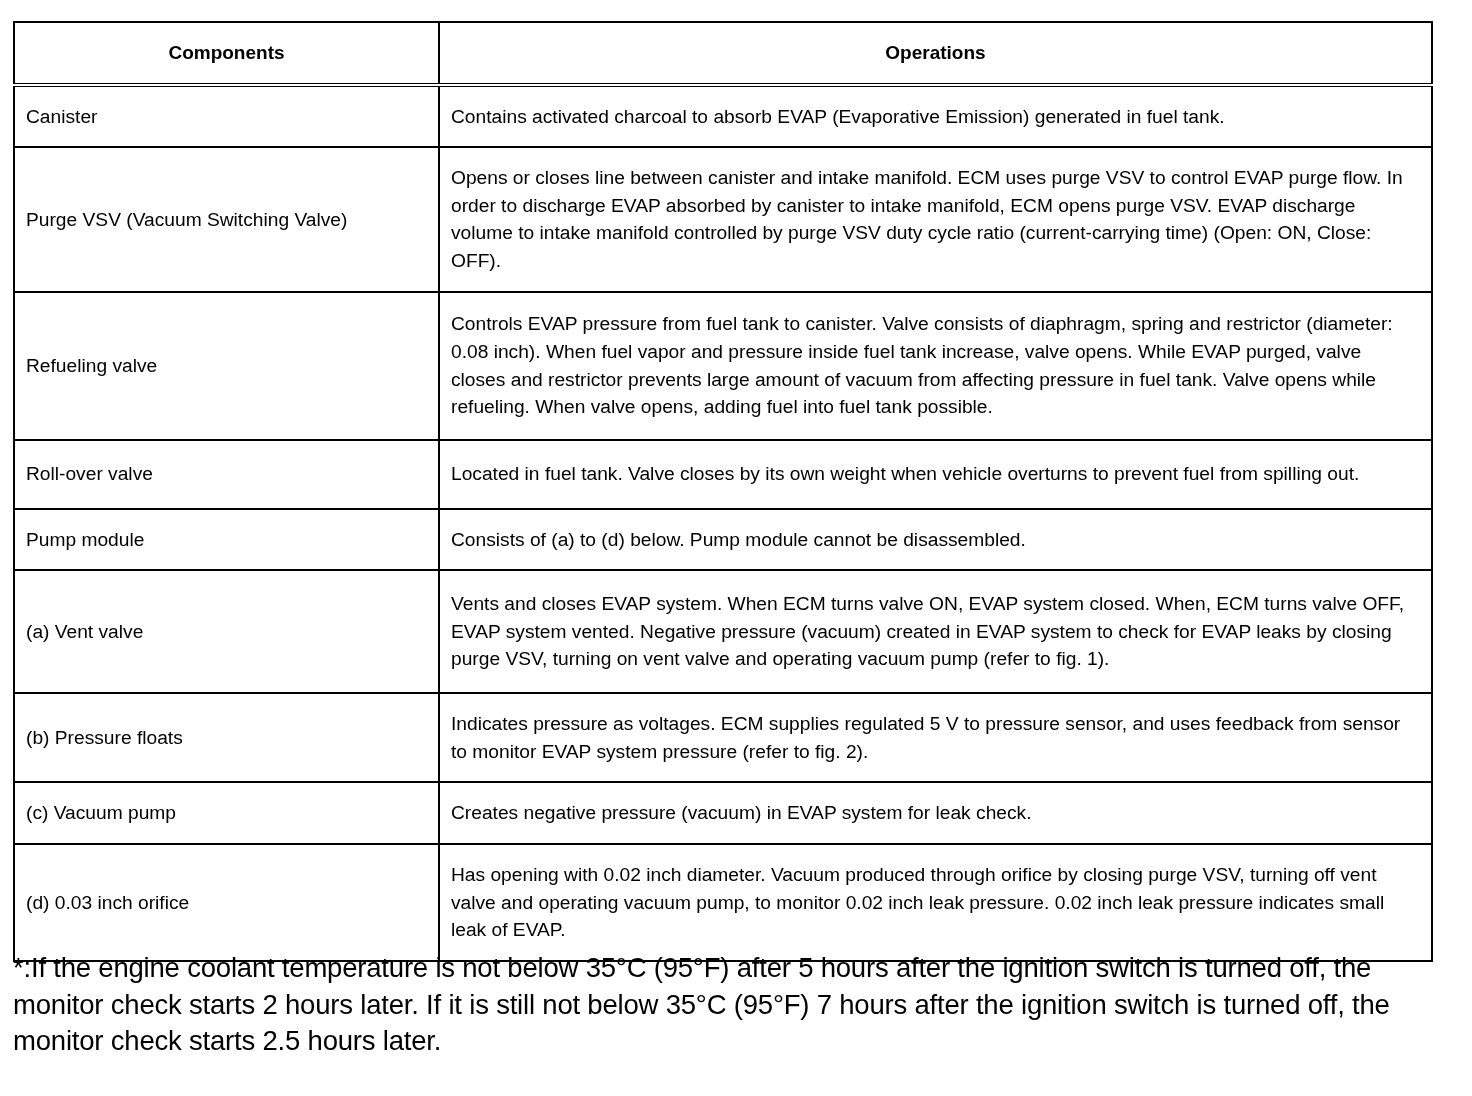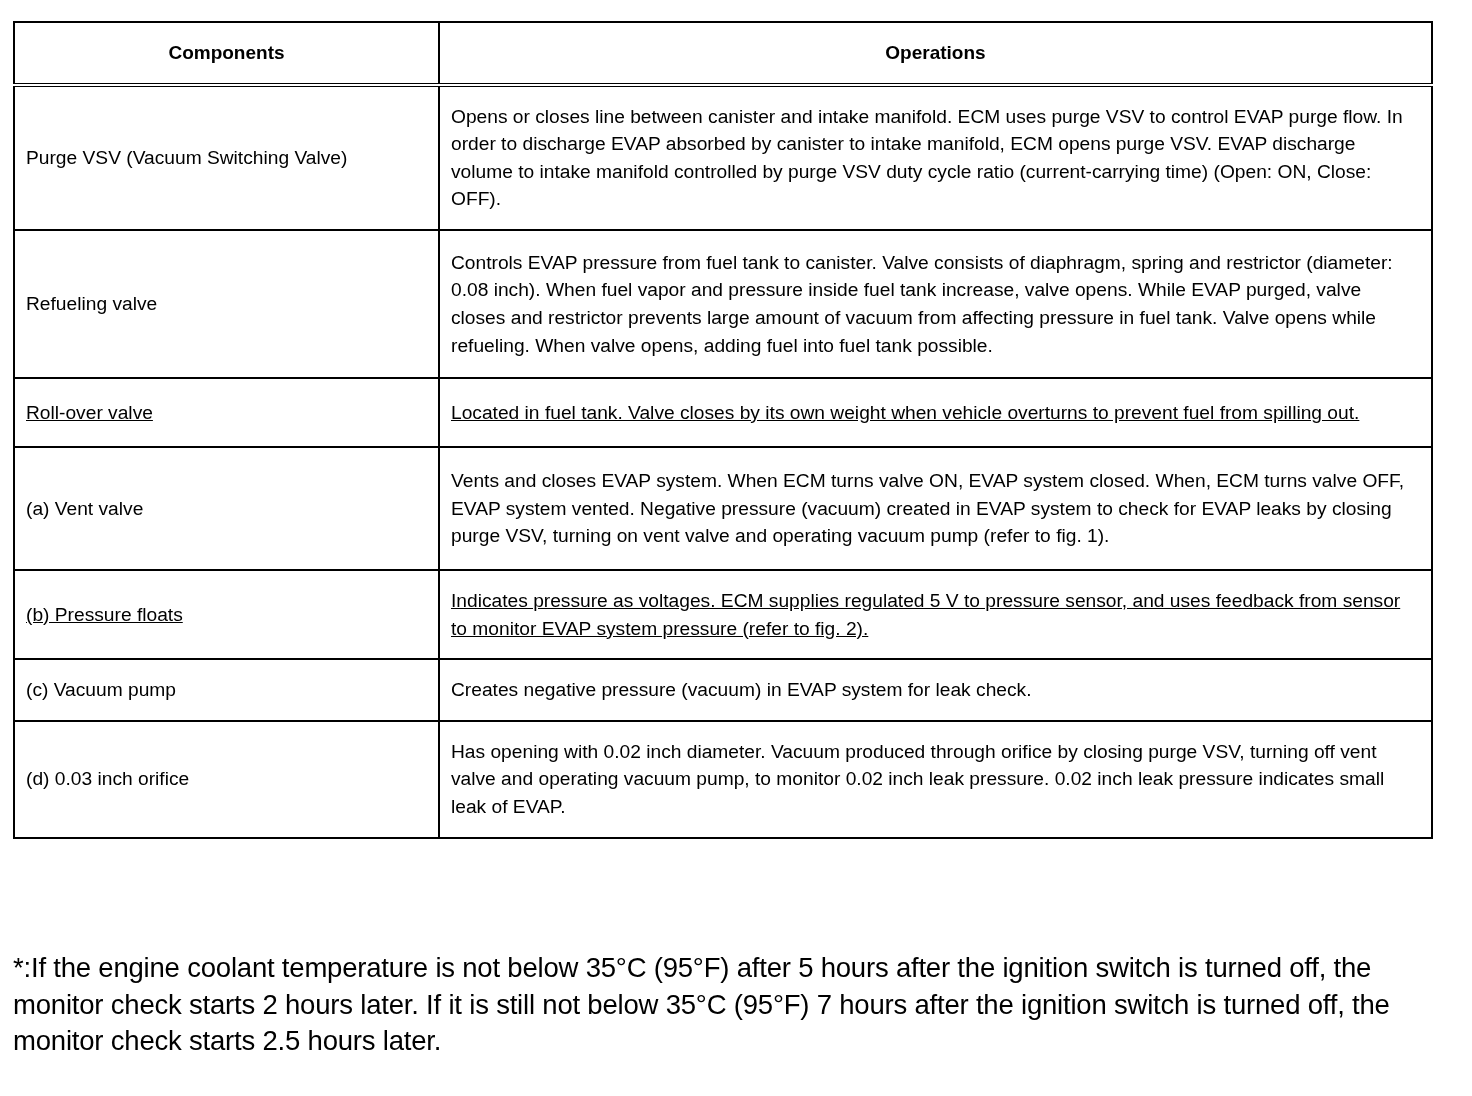--- a/index.html
+++ b/index.html
@@ -14,21 +14,21 @@
   }
   table.spec col.c1 { width: 425px; }
   table.spec col.c2 { width: 993px; }
   table.spec th, table.spec td {
     border: 2px solid #000; padding: 16px 11px; vertical-align: middle;
     text-align: left; box-sizing: border-box;
   }
   table.spec th { font-weight: bold; text-align: center; height: 39px; font-size: 19px; }
   table.spec thead tr { border-bottom: 4px double #000; }
   .r1 { height: 39px; } .r2 { height: 124px; } .r3 { height: 148px; }
-  .r4 { height: 69px; text-decoration: underline; } .r5 { height: 94px; } .r6 { height: 123px; }
+  .r4 { height: 69px; } .r5 { height: 94px; } .r6 { height: 123px; }
   .hint {
     position: absolute; left: 13px; top: 950px; width: 1420px;
     font-size: 27.5px; line-height: 36.5px; letter-spacing: -0.2px;
   }
   .hint p { margin: 0; }
 </style>
 </head>
 <body>
 
 <table class="spec">
@@ -36,31 +36,39 @@
       <col class="c1">
       <col class="c2">
     </colgroup>
   <thead>
     <tr>
       <th>Components</th>
       <th>Operations</th>
     </tr>
   </thead>
   <tbody>
+    <tr class="r1">
+      <td>Canister</td>
+      <td>Contains activated charcoal to absorb EVAP (Evaporative Emission) generated in fuel tank.</td>
+    </tr>
     <tr class="r2">
       <td>Purge VSV (Vacuum Switching Valve)</td>
       <td>Opens or closes line between canister and intake manifold. ECM uses purge VSV to control EVAP purge flow. In order to discharge EVAP absorbed by canister to intake manifold, ECM opens purge VSV. EVAP discharge volume to intake manifold controlled by purge VSV duty cycle ratio (current-carrying time) (Open: ON, Close: OFF).</td>
     </tr>
     <tr class="r3">
       <td>Refueling valve</td>
       <td>Controls EVAP pressure from fuel tank to canister. Valve consists of diaphragm, spring and restrictor (diameter: 0.08 inch). When fuel vapor and pressure inside fuel tank increase, valve opens. While EVAP purged, valve closes and restrictor prevents large amount of vacuum from affecting pressure in fuel tank. Valve opens while refueling. When valve opens, adding fuel into fuel tank possible.</td>
     </tr>
     <tr class="r4">
       <td>Roll-over valve</td>
       <td>Located in fuel tank. Valve closes by its own weight when vehicle overturns to prevent fuel from spilling out.</td>
+    </tr>
+    <tr class="r1">
+      <td>Pump module</td>
+      <td>Consists of (a) to (d) below. Pump module cannot be disassembled.</td>
     </tr>
     <tr class="r6">
       <td>(a) Vent valve</td>
       <td>Vents and closes EVAP system. When ECM turns valve ON, EVAP system closed. When, ECM turns valve OFF, EVAP system vented. Negative pressure (vacuum) created in EVAP system to check for EVAP leaks by closing purge VSV, turning on vent valve and operating vacuum pump (refer to fig. 1).</td>
     </tr>
     <tr class="r4">
       <td>(b) Pressure floats</td>
       <td>Indicates pressure as voltages. ECM supplies regulated 5 V to pressure sensor, and uses feedback from sensor to monitor EVAP system pressure (refer to fig. 2).</td>
     </tr>
     <tr class="r1">

